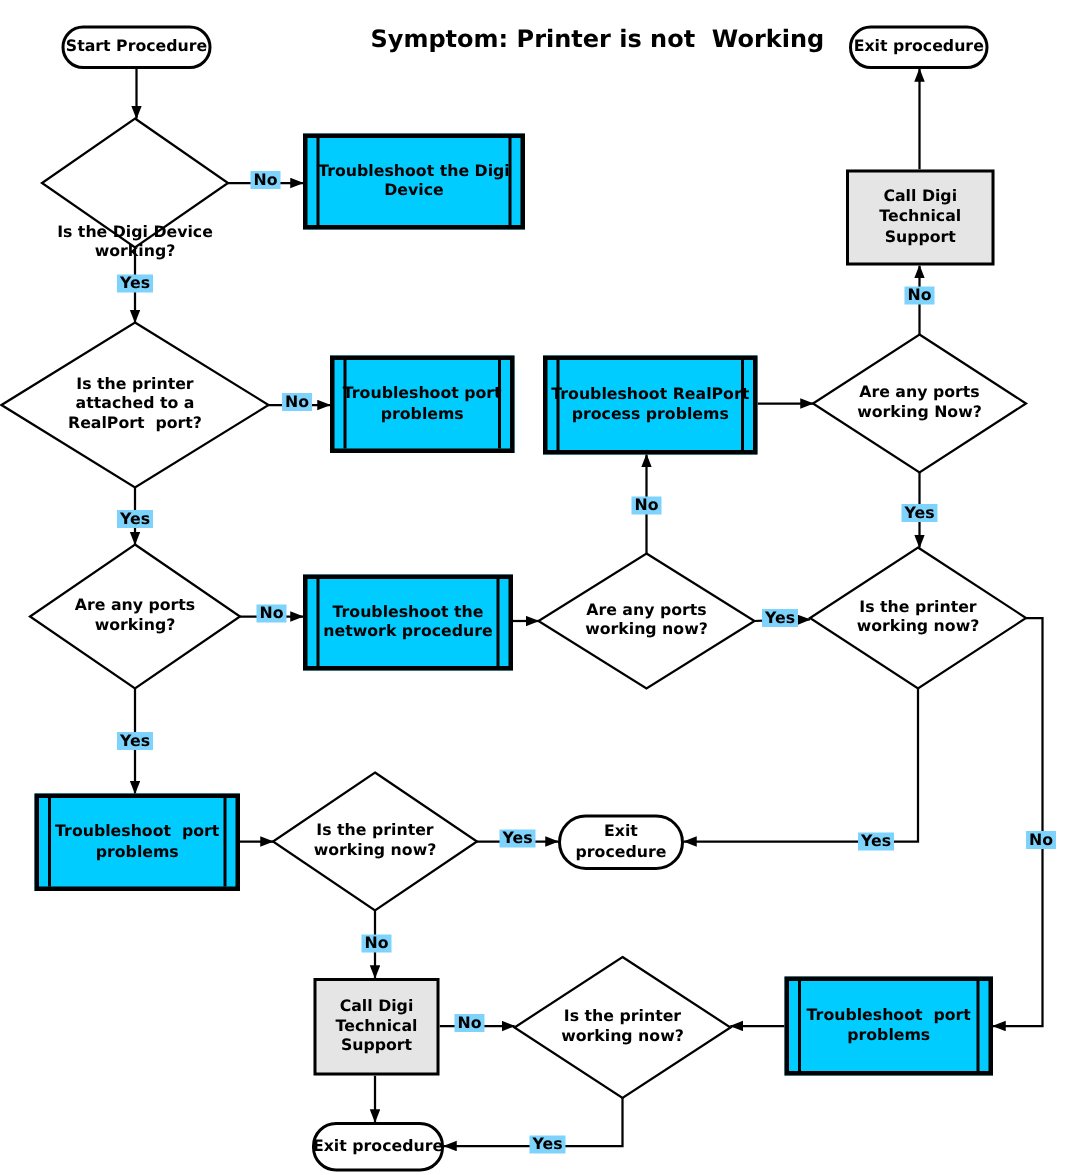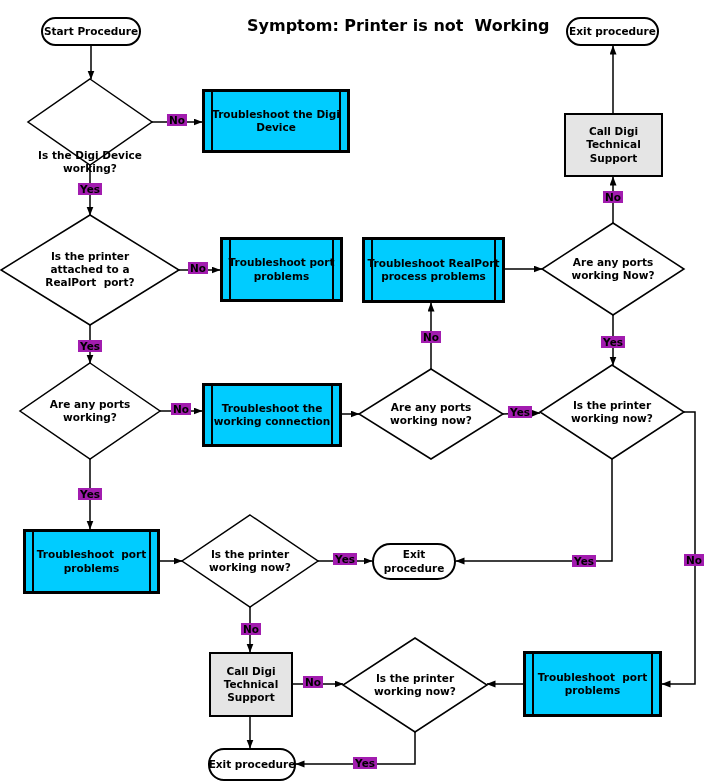--- a/index.html
+++ b/index.html
@@ -12,21 +12,21 @@
   .node{position:absolute;box-sizing:border-box;display:flex;align-items:center;justify-content:center;}
   .label{white-space:pre;text-align:center;font-weight:bold;font-size:10.5px;line-height:1.25;}
   .terminator{background:#ffffff;border:2px solid #000;border-radius:16px;}
   .process{background:#e5e5e5;border:2px solid #000;}
   .predefined{background:#00ccff;border:3px solid #000;}
   .bar{position:absolute;top:0;bottom:0;width:2px;background:#000;}
   .bar.l{left:6px;} .bar.r{right:6px;}
   .dlabel{position:absolute;transform:translate(-50%,-50%);}
   .elabel{
     position:absolute;transform:translate(-50%,-50%);
-    background:#a21caf;padding:0 2px;font-weight:bold;font-size:10.5px;white-space:pre;
+    background:#7dd3fc;padding:0 2px;font-weight:bold;font-size:10.5px;white-space:pre;
   }
   .title{
     position:absolute;left:247px;top:16px;font-weight:bold;font-size:16px;white-space:pre;
   }
 </style>
 </head>
 <body>
 
 <div id="canvas">
 
@@ -104,21 +104,21 @@
   <div class="node predefined" style="left:362px;top:237px;width:143px;height:66px;">
     <span class="bar l"></span>
     <span class="bar r"></span>
     <div class="label">Troubleshoot RealPort
 process problems</div>
   </div>
   <div class="node predefined" style="left:202px;top:383px;width:140px;height:64px;">
     <span class="bar l"></span>
     <span class="bar r"></span>
     <div class="label">Troubleshoot the
-working connection</div>
+network procedure</div>
   </div>
   <div class="node predefined" style="left:23px;top:529px;width:137px;height:65px;">
     <span class="bar l"></span>
     <span class="bar r"></span>
     <div class="label">Troubleshoot  port
 problems</div>
   </div>
   <div class="node predefined" style="left:523px;top:651px;width:139px;height:66px;">
     <span class="bar l"></span>
     <span class="bar r"></span>

